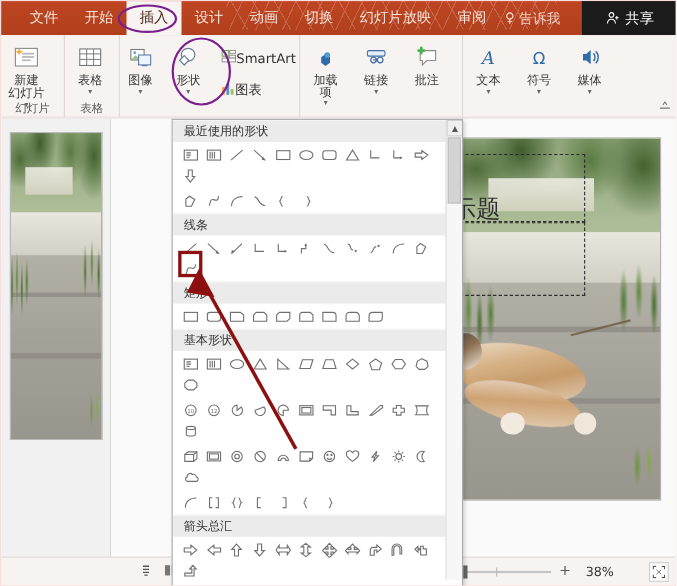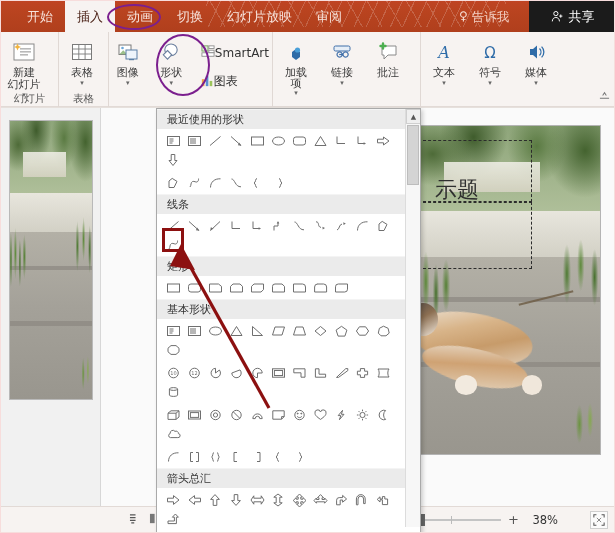--- a/index.html
+++ b/index.html
@@ -172,21 +172,21 @@
             border-radius:50%; background:#f0e7db; filter:blur(.4px);}
 
   
   .ph {
     position:absolute; border:1px dashed #2b2b2b; box-sizing:border-box;
   }
   .ph-title { left:4px; top:14px; width:114px; height:62px; }
   .ph-sub   { left:4px; top:76px; width:114px; height:67px; }
   .ph-text  {
     position:absolute; left:-8px; top:34px; font-size:22px; color:#2f2f2f;
-    white-space:nowrap; font-family:Liberation Sans, sans-serif;margin-left:24px;
+    white-space:nowrap; font-family:Liberation Sans, sans-serif;
   }
 
   
   .shapes-panel {
     position:absolute; left:155px; top:107px; width:265px; height:504px;
     background:#ffffff; border:1px solid #a9a9a9;
     box-shadow:2px 2px 4px rgba(0,0,0,.18);
     z-index:40; overflow:hidden;
   }
   .sp-inner { position:absolute; left:0; top:0; width:249px; height:418px; overflow:hidden; }
@@ -240,22 +240,24 @@
   }
 </style>
 </head>
 <body>
 
 <div id="app">
 
   <div class="titlebar">
     <div class="deco"></div>
     <div class="tabs" id="tabs">
+        <div class="tab">文件</div>
         <div class="tab">开始</div>
         <div class="tab active">插入</div>
+        <div class="tab">设计</div>
         <div class="tab">动画</div>
         <div class="tab">切换</div>
         <div class="tab">幻灯片放映</div>
         <div class="tab">审阅</div>
       </div>
 
     <div class="tellme">
       <span class="bulb">♀</span>
       <span>告诉我</span>
     </div>

